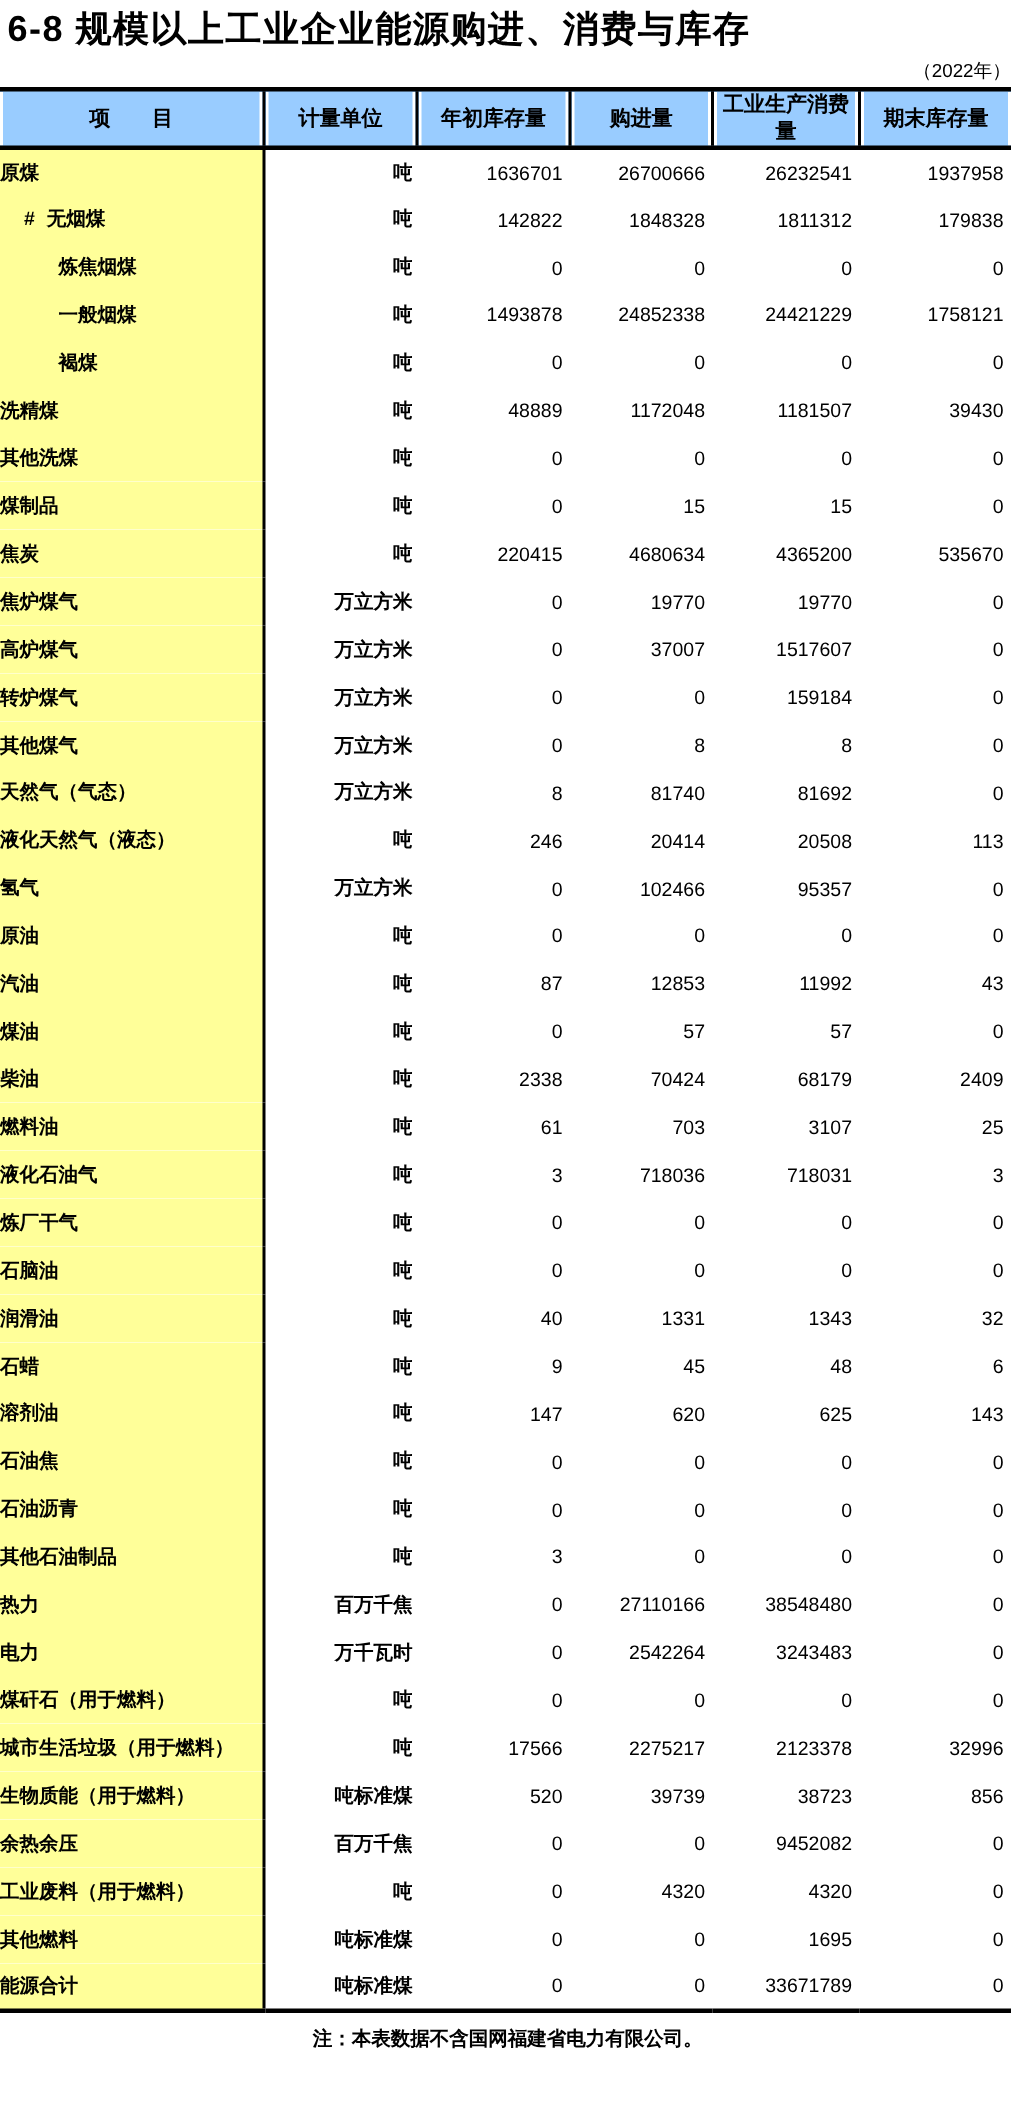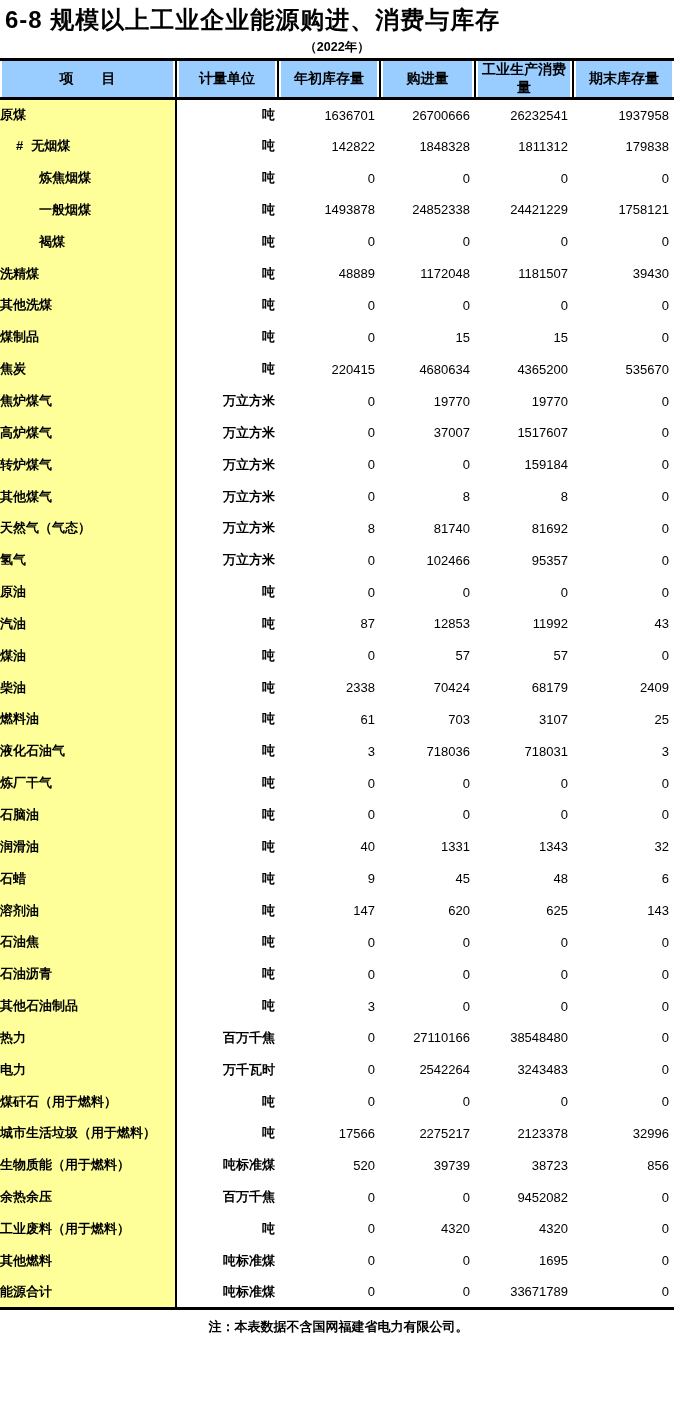--- a/index.html
+++ b/index.html
@@ -16,22 +16,22 @@
     font-family:"Liberation Sans","DejaVu Sans",sans-serif;
     color:#000;
   }
   .page{width:674px;}
   .title{
     margin:0;padding:5px 12px 0 5px;
     font-size:24px;line-height:29px;
     font-weight:bold;letter-spacing:1px;
   }
   .subtitle{
-    text-align:center;
-    font-size:12.5px;font-weight:bold;
+    text-align:right;
+    font-size:12.5px;font-weight:normal;
     margin-top:6px;margin-bottom:4px;
     line-height:14px;
   }
   table.energy-table{
     width:674px;
     border-collapse:collapse;
     table-layout:fixed;
   }
   thead tr{
     height:35px;
@@ -217,20 +217,28 @@
         </tr>
         <tr>
           <td class="item ind0"><span>天然气（气态）</span></td>
           <td class="unit">万立方米</td>
           <td class="num">8</td>
           <td class="num">81740</td>
           <td class="num">81692</td>
           <td class="num">0</td>
         </tr>
         <tr>
+          <td class="item ind0"><span>液化天然气（液态）</span></td>
+          <td class="unit">吨</td>
+          <td class="num">246</td>
+          <td class="num">20414</td>
+          <td class="num">20508</td>
+          <td class="num">113</td>
+        </tr>
+        <tr>
           <td class="item ind0"><span>氢气</span></td>
           <td class="unit">万立方米</td>
           <td class="num">0</td>
           <td class="num">102466</td>
           <td class="num">95357</td>
           <td class="num">0</td>
         </tr>
         <tr>
           <td class="item ind0"><span>原油</span></td>
           <td class="unit">吨</td>

